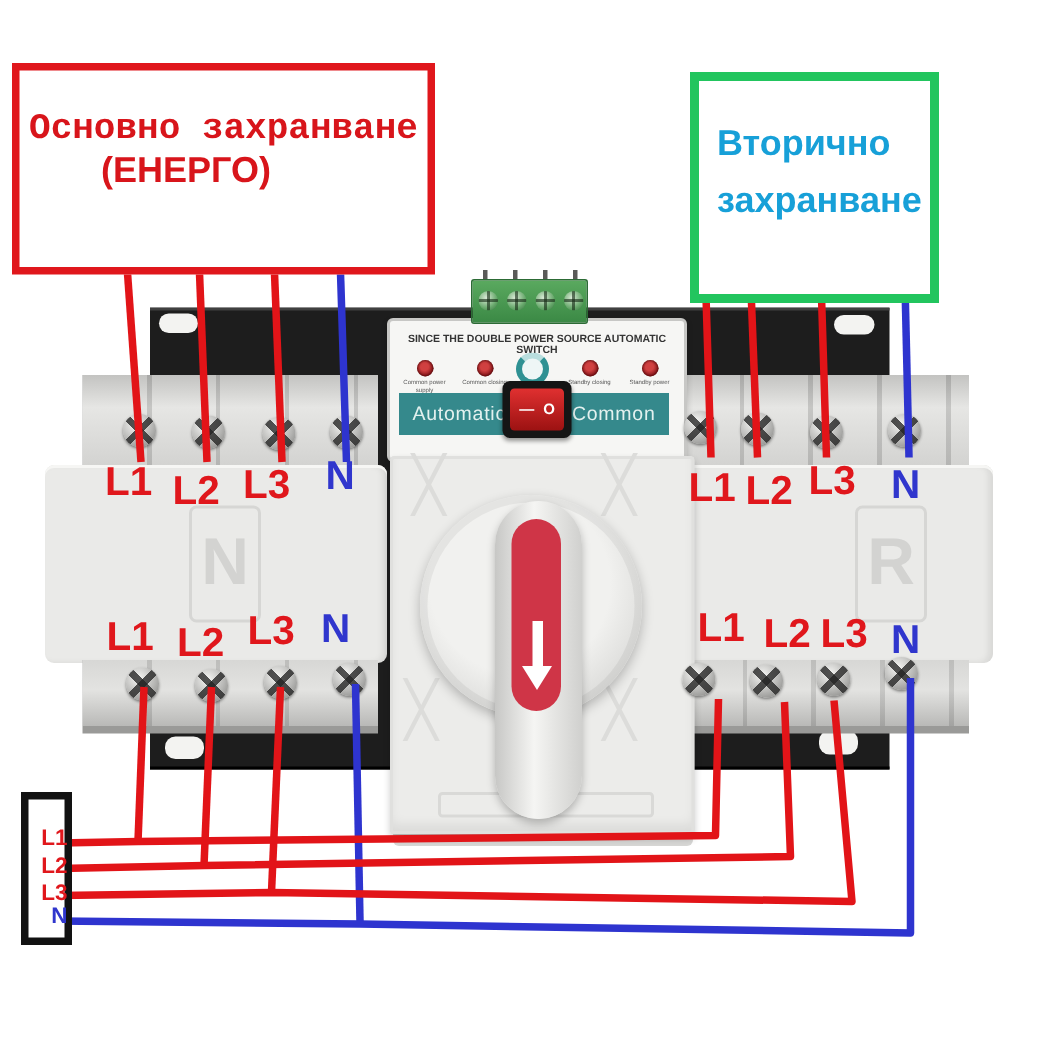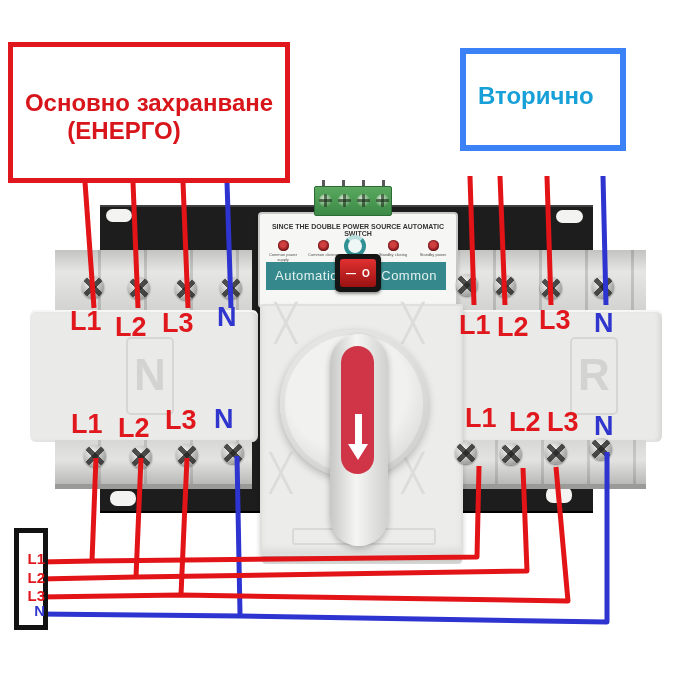--- a/index.html
+++ b/index.html
@@ -63,21 +63,21 @@
   .tick{width:3px;height:6px;background:#5a5a58;z-index:3;}
   .base{left:262px;top:556px;width:200px;height:8px;background:#d7d7d5;border-radius:0 0 4px 4px;z-index:2;}
   .bemboss{left:292px;top:528px;width:140px;height:13px;border:2px solid #d9d9d7;border-radius:3px;z-index:3;}
 
   
   .tl{position:absolute;font-weight:bold;font-size:27px;z-index:7;}
   .red{color:#e0171c;} .blue{color:#3036cd;}
   .bigbox{position:absolute;background:#fff;box-sizing:border-box;z-index:7;}
   .mainbox{left:8px;top:42px;width:282px;height:141px;border:5px solid #e0171c;}
   .mainbox div{color:#d8151b;font-weight:bold;font-size:24px;text-align:center;}
-  .secbox{left:460px;top:48px;width:166px;height:103px;border:6px solid #3b82f6;}
+  .secbox{left:460px;top:48px;width:166px;height:154px;border:6px solid #22c55e;}
   .secbox div{color:#17a0d8;font-weight:bold;font-size:24px;padding-left:12px;}
   .loadbox{left:14px;top:528px;width:34px;height:102px;border:5px solid #121212;}
   .loadbox div{position:absolute;width:26px;text-align:right;font-weight:bold;font-size:15px;}
   .consbox{left:30px;top:630px;width:327px;height:56px;border:5px solid #121212;}
   .consbox div{color:#161616;font-weight:bold;font-size:30px;padding:9px 0 0 15px;
                transform:scaleX(.86);transform-origin:left;white-space:nowrap;}
   svg.wires{position:absolute;left:0;top:0;z-index:6;}
   svg.wires *{fill:none;stroke-linejoin:round;}
   .wr{stroke:#e21418;stroke-width:5;}
   .wb{stroke:#2e34cf;stroke-width:5;}
@@ -206,25 +206,26 @@
   <div class="tl red" style="left:71px;top:409px;">L1</div>
   <div class="tl red" style="left:118px;top:413px;">L2</div>
   <div class="tl red" style="left:165px;top:405px;">L3</div>
   <div class="tl blue" style="left:214px;top:404px;">N</div>
   <div class="tl red" style="left:465px;top:403px;">L1</div>
   <div class="tl red" style="left:509px;top:407px;">L2</div>
   <div class="tl red" style="left:547px;top:407px;">L3</div>
   <div class="tl blue" style="left:594px;top:411px;">N</div>
 
   <div class="bigbox mainbox">
-    <div style="margin-top:42px;">Основно захранване</div>
+    <div style="margin-top:26px;font-family:Liberation Mono, monospace;">Основно захранване</div>
     <div style="transform:translateX(-25px);">(ЕНЕРГО)</div>
   </div>
   <div class="bigbox secbox">
     <div style="margin-top:28px;">Вторично</div>
+    <div style="margin-top:10px;">захранване</div>
   </div>
   <div class="bigbox loadbox">
     <div class="red" style="top:17px;">L1</div>
     <div class="red" style="top:36px;">L2</div>
     <div class="red" style="top:54px;">L3</div>
     <div class="blue" style="top:69px;">N</div>
   </div>
 
 </div>
 

